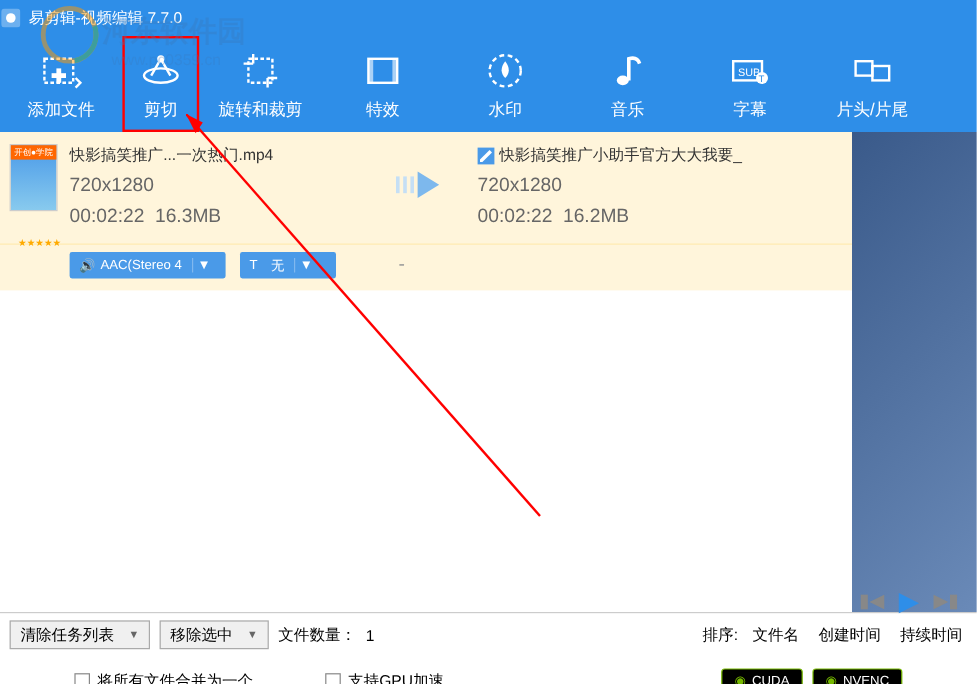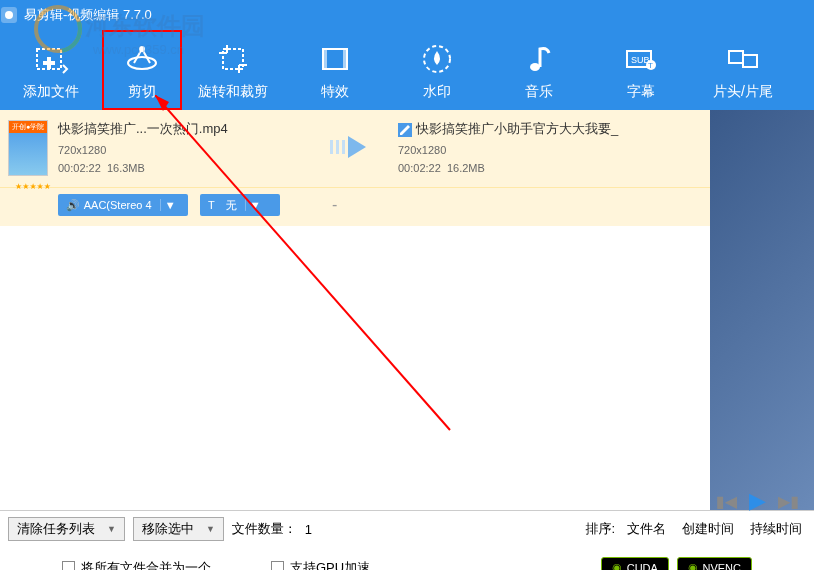--- a/index.html
+++ b/index.html
@@ -5,37 +5,37 @@
 * { margin: 0; padding: 0; box-sizing: border-box; font-family: "Microsoft YaHei", Arial, sans-serif; }
 body { width: 814px; height: 570px; background: #fff; overflow: hidden; position: relative; }
 
 .titlebar { background: #2e8ee8; height: 30px; display: flex; align-items: center; padding-left: 0; color: #fff; font-size: 13px; position: relative; }
 .titlebar .logo { width: 18px; height: 18px; margin-right: 6px; display: flex; align-items: center; justify-content: center; }
 
 .watermark { position: absolute; top: 4px; left: 0; width: 220px; height: 65px; pointer-events: none; z-index: 100; opacity: 0.5; padding-left: 33px; }
 
 .toolbar { background: #2e8ee8; height: 80px; display: flex; }
 .tool-item { flex: 0 0 auto; width: 102px; display: flex; flex-direction: column; align-items: center; justify-content: center; color: #fff; font-size: 14px; cursor: pointer; position: relative; }
-.tool-item.small { width: 80px; }
+.tool-item.small { width: 64px; }
 .tool-item .icon { height: 40px; display: flex; align-items: center; justify-content: center; margin-bottom: 4px; }
 .tool-item.highlighted { outline: 2px solid #ff0000; outline-offset: -2px; }
 
 .main { display: flex; height: 400px; }
 .file-area { flex: 1; background: #fff; overflow-y: auto; }
 .preview { width: 104px; background: #000; position: relative; }
 .preview-img { width: 100%; height: 100%; object-fit: cover; background: linear-gradient(135deg, #3a5a8a, #6a8ab8); }
 
 .file-row { display: flex; background: #fff5db; padding: 10px 8px; border-bottom: 1px solid #ffe8a8; }
 .thumb { width: 40px; height: 56px; background: linear-gradient(#4a9ae8, #88caee); margin-right: 10px; border: 1px solid #ccc; position: relative; }
 .thumb-label { position: absolute; top: 0; left: 0; right: 0; background: #ff6600; color: #fff; font-size: 7px; text-align: center; padding: 1px 0; }
 .stars { position: absolute; bottom: -14px; left: 0; right: 0; text-align: center; color: #ffaa00; font-size: 8px; }
 
 .file-info { flex: 0 0 260px; }
 .file-name { color: #333; font-size: 13px; margin-bottom: 4px; }
-.file-meta { color: #666; font-size: 11px; line-height: 1.6; }
+.file-meta { color: #666; font-size: 16px; line-height: 1.6; }
 
 .arrow-col { flex: 0 0 70px; display: flex; align-items: center; justify-content: center; }
 
 .output-info { flex: 1; padding-left: 10px; }
 .edit-icon { display: inline-block; width: 14px; height: 14px; background: #4a9ae8; vertical-align: middle; margin-right: 4px; }
 
 .param-row { display: flex; background: #fff5db; padding: 6px 8px 10px 58px; gap: 12px; }
 .dropdown { background: #4a9ae8; color: #fff; height: 22px; display: flex; align-items: center; border-radius: 2px; font-size: 11px; cursor: pointer; }
 .dropdown .dd-content { padding: 0 8px; display: flex; align-items: center; gap: 4px; }
 .dropdown .dd-arrow { width: 20px; border-left: 1px solid rgba(255,255,255,0.3); display: flex; align-items: center; justify-content: center; }

